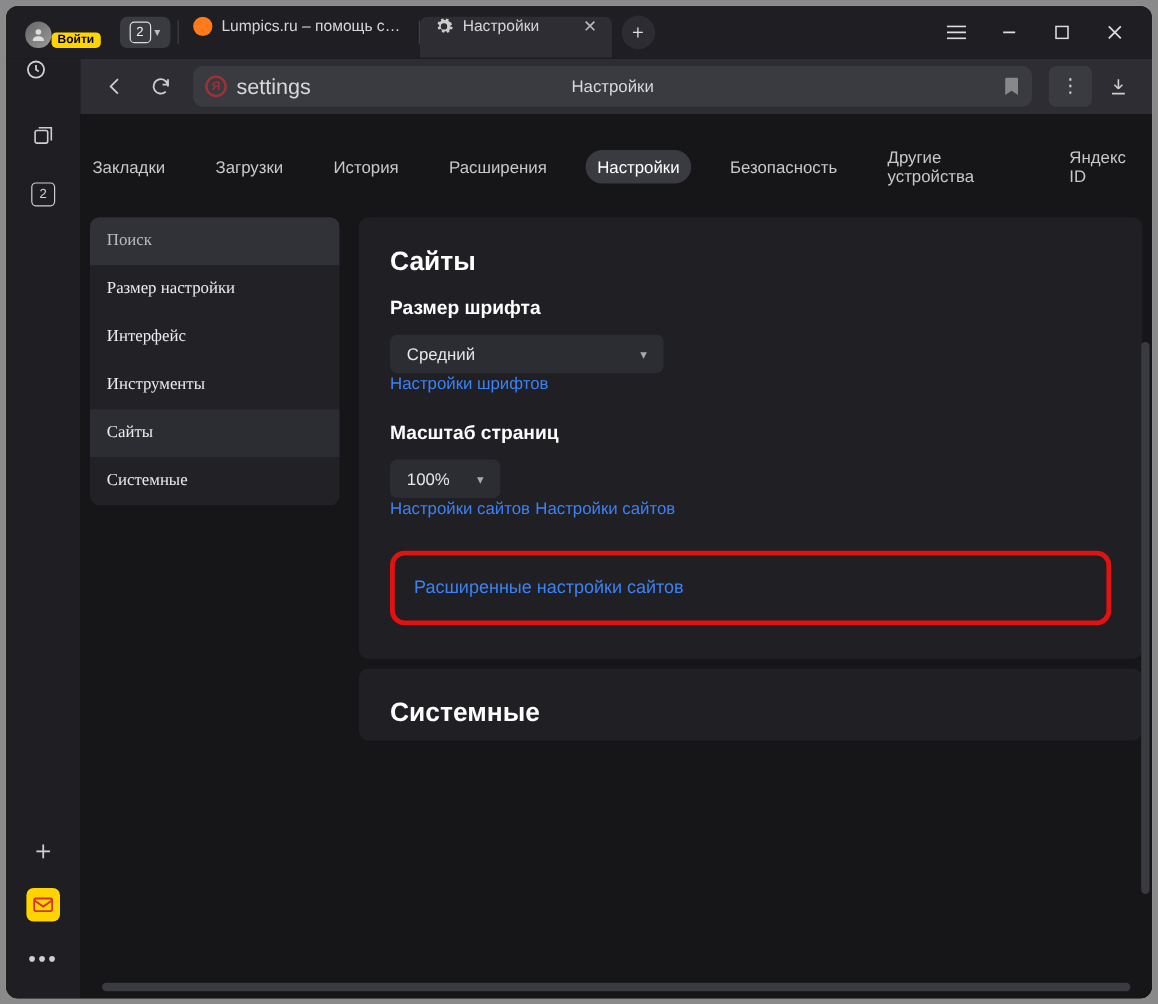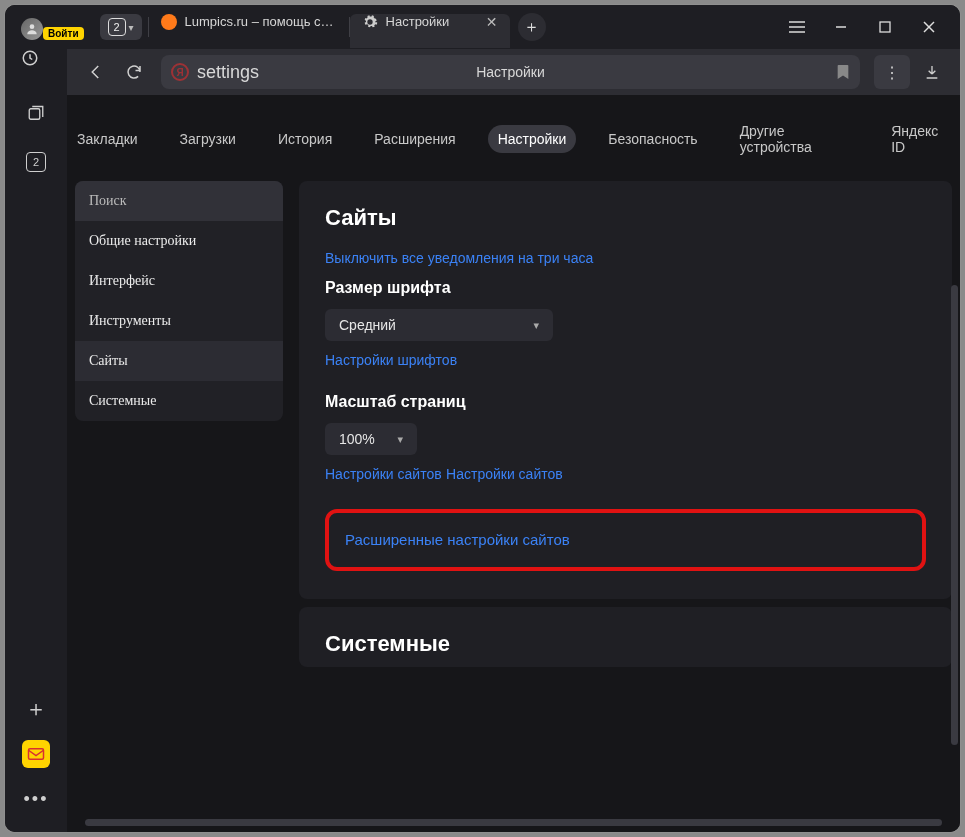--- a/index.html
+++ b/index.html
@@ -261,21 +261,20 @@
   .panel h3.first { margin-top: 12px; }
   .link {
     color:#3b82f6; font-size:14px;
     display:inline-block;
   }
   .select {
     display:inline-flex; align-items:center; justify-content:space-between;
     background:#2c2c33; border-radius:6px;
     padding: 8px 14px; min-width:228px;
     font-size:14px; color:#e6e6e6;
-    margin-bottom:10px;
   }
   .select-sm { min-width: 92px; }
   .select .chev { color:#aaa; font-size:11px; margin-left:10px; }
 
   .highlight {
     border: 4px solid #e01212;
     border-radius: 12px;
     padding: 18px 16px;
     margin-top: 26px;
   }
@@ -430,31 +429,30 @@
         <div class="item">Расширения</div>
         <div class="item active">Настройки</div>
         <div class="item">Безопасность</div>
         <div class="item">Другие устройства</div>
         <div class="item">Яндекс ID</div>
       </div>
 
       <div class="cols">
         <div class="leftmenu">
           <div class="row search">Поиск</div>
-          <div class="row">Общие настройки</div>
+          <div class="row">Размер настройки</div>
           <div class="row">Интерфейс</div>
           <div class="row">Инструменты</div>
           <div class="row sel">Сайты</div>
           <div class="row">Системные</div>
         </div>
 
         <div class="main">
           <div class="panel">
             <h2>Сайты</h2>
-            <a class="link">Выключить все уведомления на три часа</a>
 
             <h3 class="first">Размер шрифта</h3>
             <div class="select">
               <span>Средний</span>
               <span class="chev">▾</span>
             </div><br>
             <a class="link">Настройки шрифтов</a>
 
             <h3>Масштаб страниц</h3>
             <div class="select select-sm">

